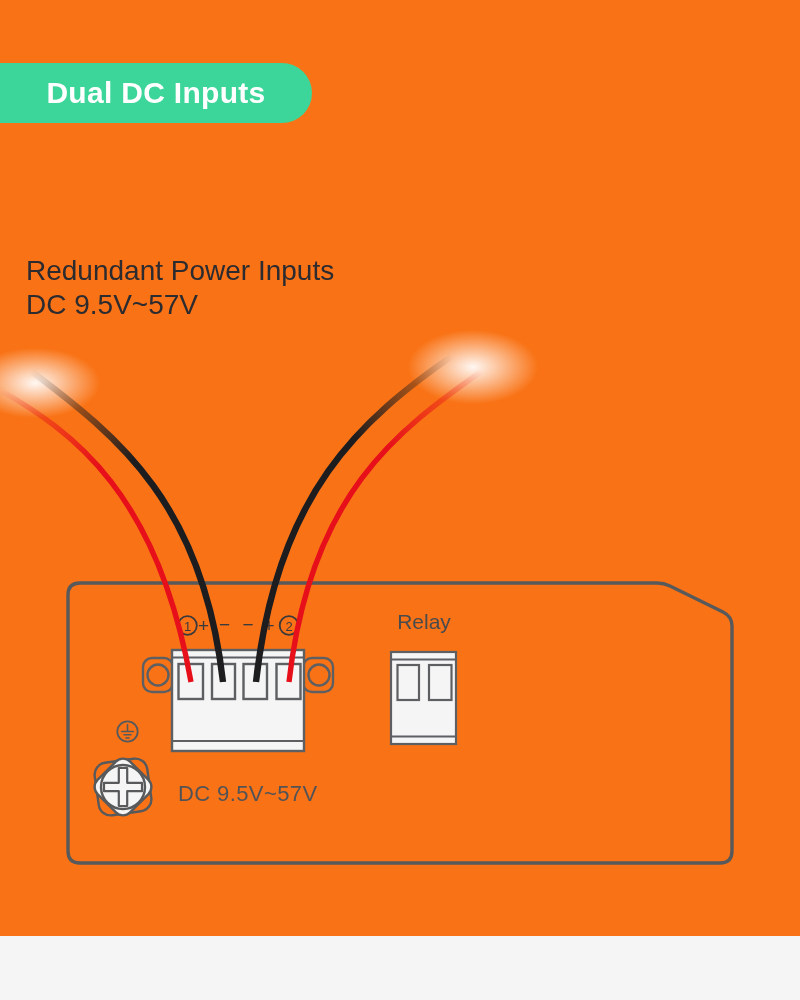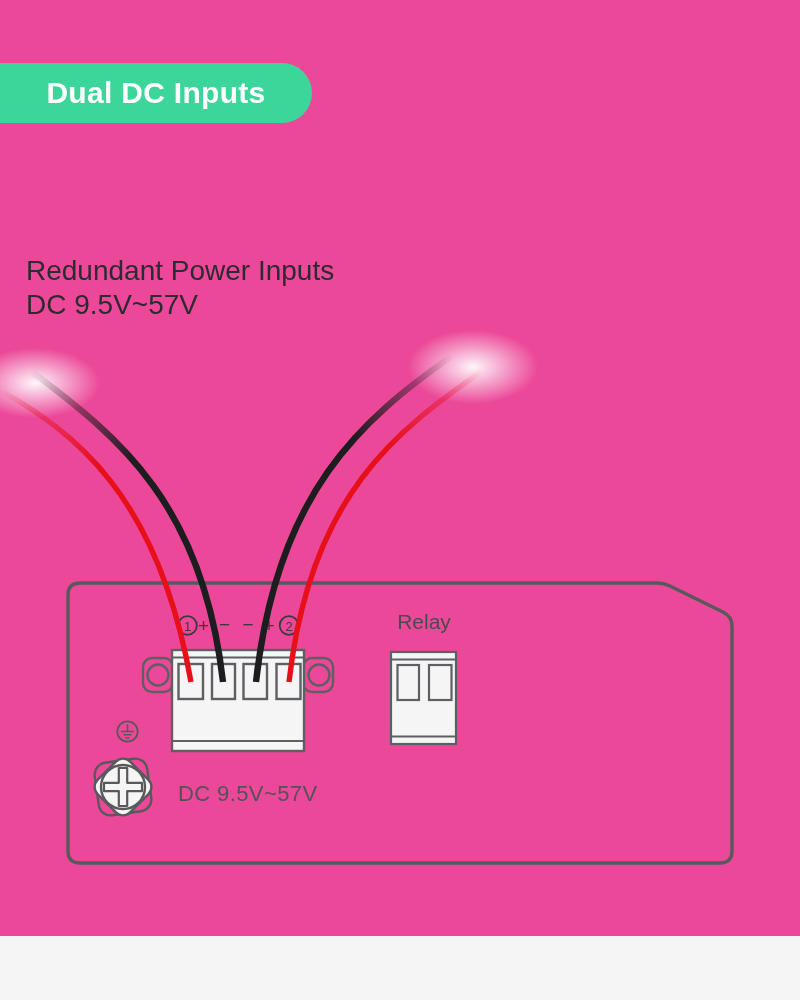--- a/index.html
+++ b/index.html
@@ -1,17 +1,17 @@
 <!DOCTYPE html>
 <html><head>
 <meta charset="utf-8">
 <style>
   html,body{margin:0;padding:0;}
   body{background:#f5f5f6;font-family:"Liberation Sans",sans-serif;}
-  .stage{position:relative;width:800px;height:936px;background:#ec4899;overflow:hidden;text-decoration:underline;}
+  .stage{position:relative;width:800px;height:936px;background:#f97316;overflow:hidden;text-decoration:underline;}
 
   .badge{
     position:absolute;left:0;top:63px;width:312px;height:60px;
     background:#3dd69a;border-radius:0 30px 30px 0;
     display:flex;align-items:center;justify-content:center;
   }
   .badge span{
     color:#ffffff;font-size:30px;font-weight:bold;letter-spacing:.3px;
   }
 

